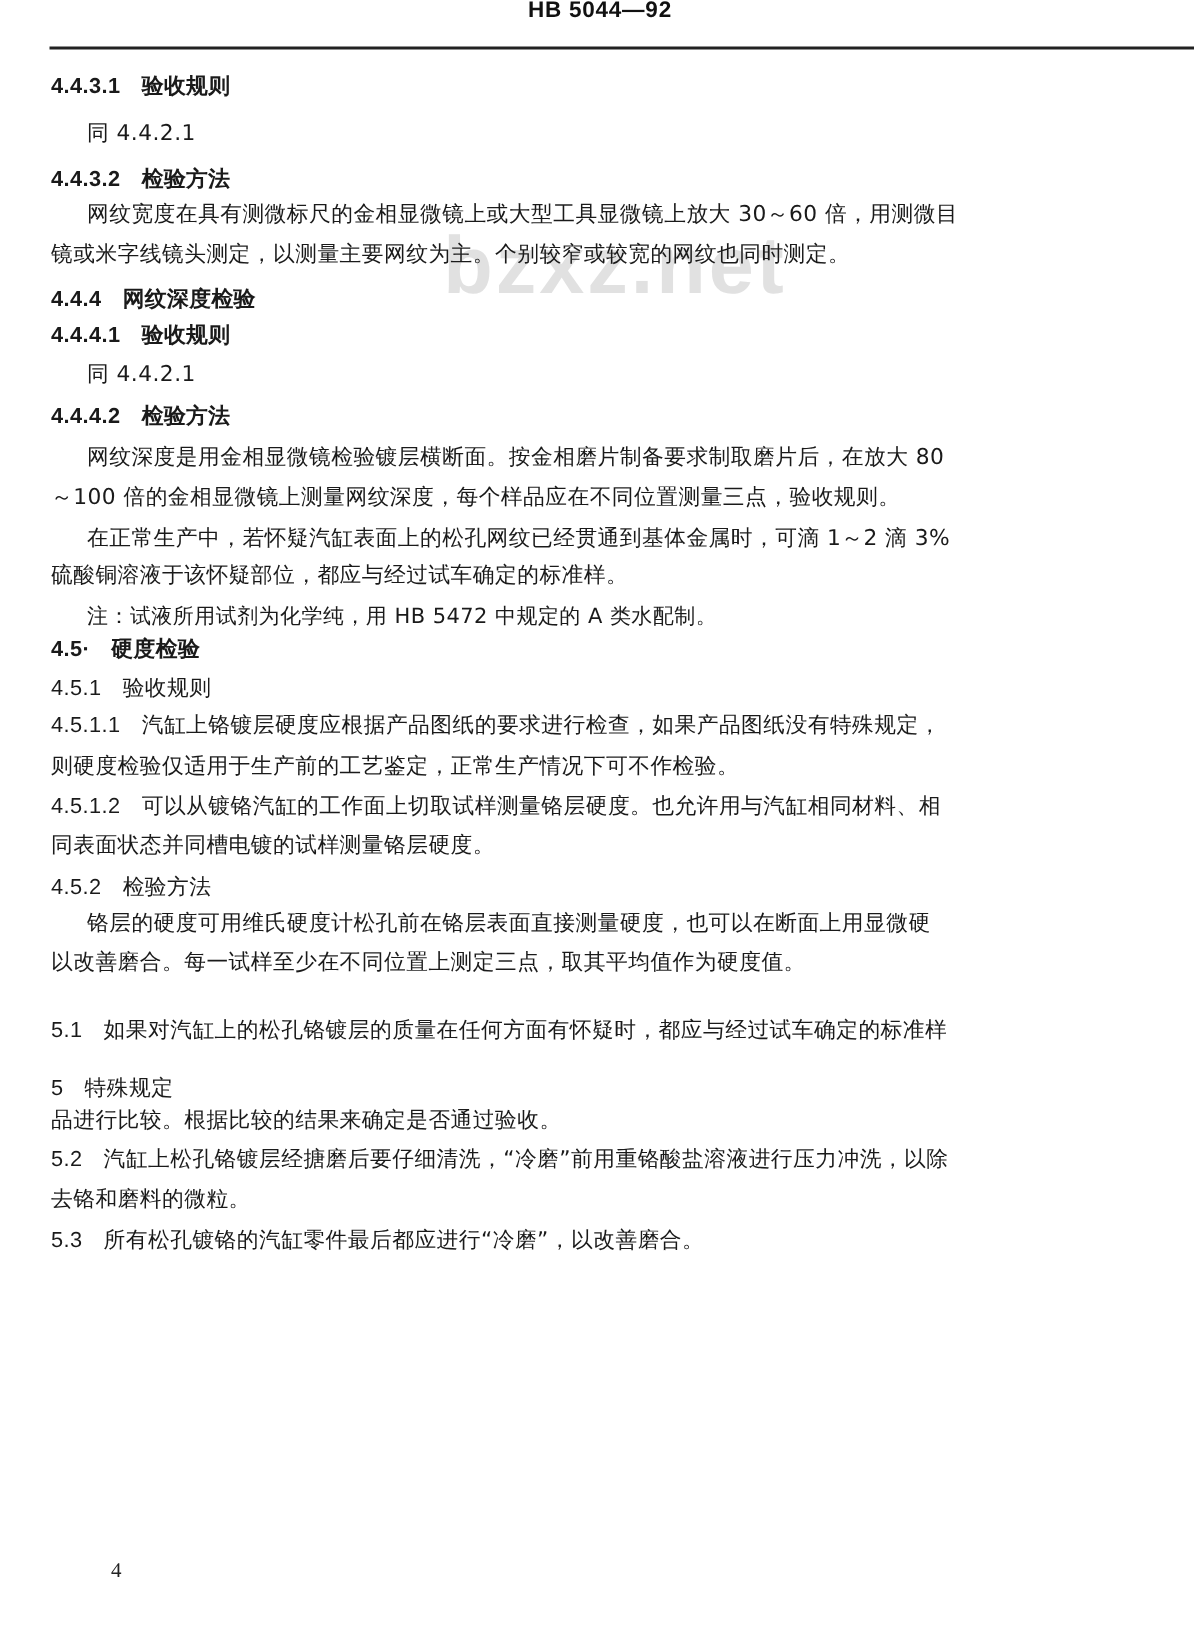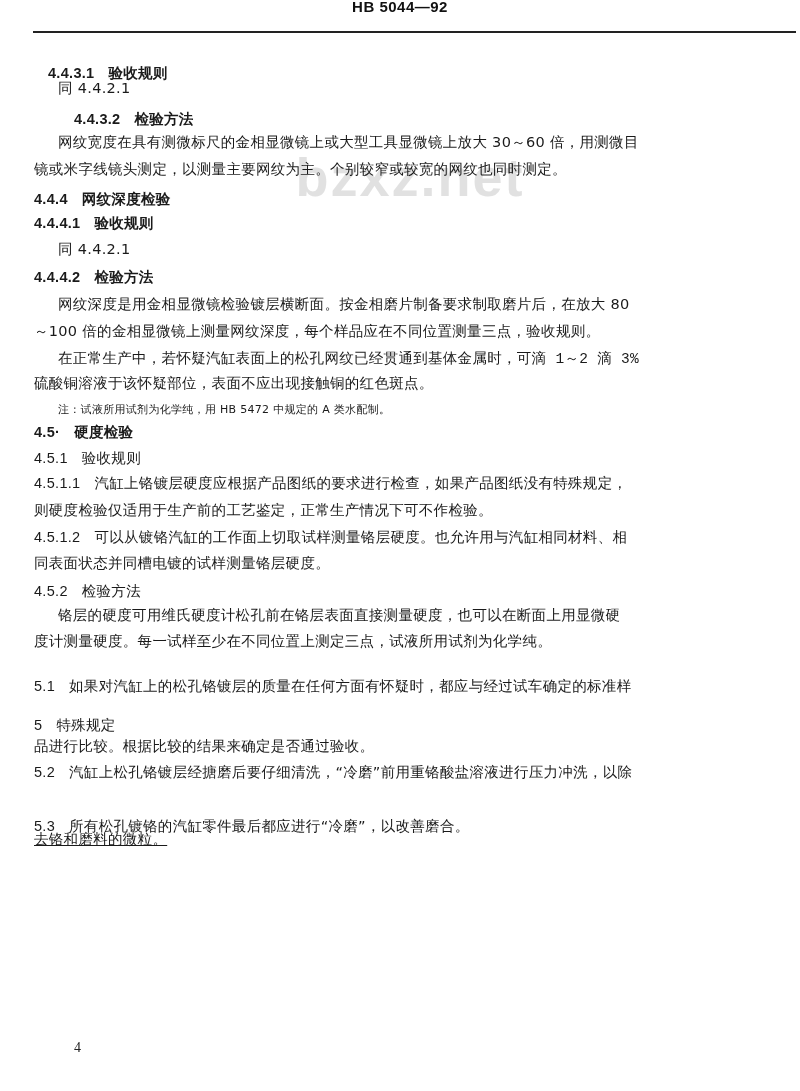--- a/index.html
+++ b/index.html
@@ -22,58 +22,58 @@
       color: rgba(200,200,200,0.55); letter-spacing: 2px; z-index: 0; line-height: 1;
     }
     .line {
       position: absolute; left: 34px; font-size: 14.5px; white-space: nowrap; z-index: 1;
       letter-spacing: 0.3px;
     }
     .heading { font-weight: bold; }
     .num { display: inline-block; margin-right: 14px; font-family: "Liberation Sans", sans-serif; font-weight: bold; }
     .num-plain { display: inline-block; margin-right: 14px; font-family: "Liberation Sans", sans-serif; }
     .indent { left: 58px; }
-    .note { font-size: 11px; left: 58px; }
+    .note { font-size: 14px; left: 58px; }
     .page-num {
       position: absolute; top: 1040px; left: 74px; font-family: "Liberation Serif", serif;
       font-size: 14px; color: #222;
     }
   </style>
 </head>
 <body>
 
 <div>
   <div class="header-title">HB 5044—92</div>
   <div class="header-rule"></div>
   <div class="watermark">bzxz.net</div>
   <div id="content">
-      <div class="line heading" style="top: 64px; margin-left: 14px;"><span class="num">4.4.3.1</span><span>验收规则</span></div>
+      <div class="line heading" style="top: 48px;"><span class="num">4.4.3.1</span><span>验收规则</span></div>
       <div class="line indent" style="top: 79px;"><span>同 4.4.2.1</span></div>
-      <div class="line heading" style="top: 110px; margin-left: 40px;"><span class="num">4.4.3.2</span><span>检验方法</span></div>
+      <div class="line heading" style="top: 110px;"><span class="num">4.4.3.2</span><span>检验方法</span></div>
       <div class="line indent" style="top: 133px;"><span>网纹宽度在具有测微标尺的金相显微镜上或大型工具显微镜上放大 30～60 倍，用测微目</span></div>
       <div class="line" style="top: 160px;"><span>镜或米字线镜头测定，以测量主要网纹为主。个别较窄或较宽的网纹也同时测定。</span></div>
       <div class="line heading" style="top: 190px;"><span class="num">4.4.4</span><span>网纹深度检验</span></div>
       <div class="line heading" style="top: 214px;"><span class="num">4.4.4.1</span><span>验收规则</span></div>
       <div class="line indent" style="top: 240px;"><span>同 4.4.2.1</span></div>
       <div class="line heading" style="top: 268px;"><span class="num">4.4.4.2</span><span>检验方法</span></div>
       <div class="line indent" style="top: 295px;"><span>网纹深度是用金相显微镜检验镀层横断面。按金相磨片制备要求制取磨片后，在放大 80</span></div>
       <div class="line" style="top: 322px;"><span>～100 倍的金相显微镜上测量网纹深度，每个样品应在不同位置测量三点，验收规则。</span></div>
-      <div class="line indent" style="top: 349px; font-family: Liberation Mono, monospace;"><span>在正常生产中，若怀疑汽缸表面上的松孔网纹已经贯通到基体金属时，可滴 1～2 滴 3%</span></div>
-      <div class="line" style="top: 374px;"><span>硫酸铜溶液于该怀疑部位，表面不应出现接触铜的红色斑点。</span></div>
+      <div class="line indent" style="top: 349px;"><span>在正常生产中，若怀疑汽缸表面上的松孔网纹已经贯通到基体金属时，可滴 1～2 滴 3%</span></div>
+      <div class="line" style="top: 374px;"><span>硫酸铜溶液于该怀疑部位，都应与经过试车确定的标准样。</span></div>
       <div class="line note" style="top: 402px;"><span>注：试液所用试剂为化学纯，用 HB 5472 中规定的 A 类水配制。</span></div>
       <div class="line heading" style="top: 423px;"><span class="num">4.5·</span><span>硬度检验</span></div>
       <div class="line" style="top: 449px;"><span class="num-plain">4.5.1</span><span>验收规则</span></div>
       <div class="line" style="top: 474px;"><span class="num-plain">4.5.1.1</span><span>汽缸上铬镀层硬度应根据产品图纸的要求进行检查，如果产品图纸没有特殊规定，</span></div>
       <div class="line" style="top: 501px;"><span>则硬度检验仅适用于生产前的工艺鉴定，正常生产情况下可不作检验。</span></div>
       <div class="line" style="top: 528px;"><span class="num-plain">4.5.1.2</span><span>可以从镀铬汽缸的工作面上切取试样测量铬层硬度。也允许用与汽缸相同材料、相</span></div>
       <div class="line" style="top: 554px;"><span>同表面状态并同槽电镀的试样测量铬层硬度。</span></div>
       <div class="line" style="top: 582px; text-align: center;"><span class="num-plain">4.5.2</span><span>检验方法</span></div>
       <div class="line indent" style="top: 606px;"><span>铬层的硬度可用维氏硬度计松孔前在铬层表面直接测量硬度，也可以在断面上用显微硬</span></div>
-      <div class="line" style="top: 632px;"><span>度计测量硬度。每一试样至少在不同位置上测定三点，试液所用试剂为化学纯。</span></div>
+      <div class="line" style="top: 632px;"><span>以改善磨合。每一试样至少在不同位置上测定三点，取其平均值作为硬度值。</span></div>
       <div class="line" style="top: 676px; margin-top: 40px;"><span class="num-plain">5</span><span>特殊规定</span></div>
       <div class="line" style="top: 677px;"><span class="num-plain">5.1</span><span>如果对汽缸上的松孔铬镀层的质量在任何方面有怀疑时，都应与经过试车确定的标准样</span></div>
       <div class="line" style="top: 737px;"><span>品进行比较。根据比较的结果来确定是否通过验收。</span></div>
       <div class="line" style="top: 763px;"><span class="num-plain">5.2</span><span>汽缸上松孔铬镀层经搪磨后要仔细清洗，“冷磨”前用重铬酸盐溶液进行压力冲洗，以除</span></div>
-      <div class="line" style="top: 830px; text-decoration: underline;"><span>去铬和磨料的微粒。</span></div>
+      <div class="line" style="top: 790px;"><span>去铬和磨料的微粒。</span></div>
       <div class="line" style="top: 817px;"><span class="num-plain">5.3</span><span>所有松孔镀铬的汽缸零件最后都应进行“冷磨”，以改善磨合。</span></div>
     </div>
   <div class="page-num">4</div>
 </div>
 
 </body></html>

